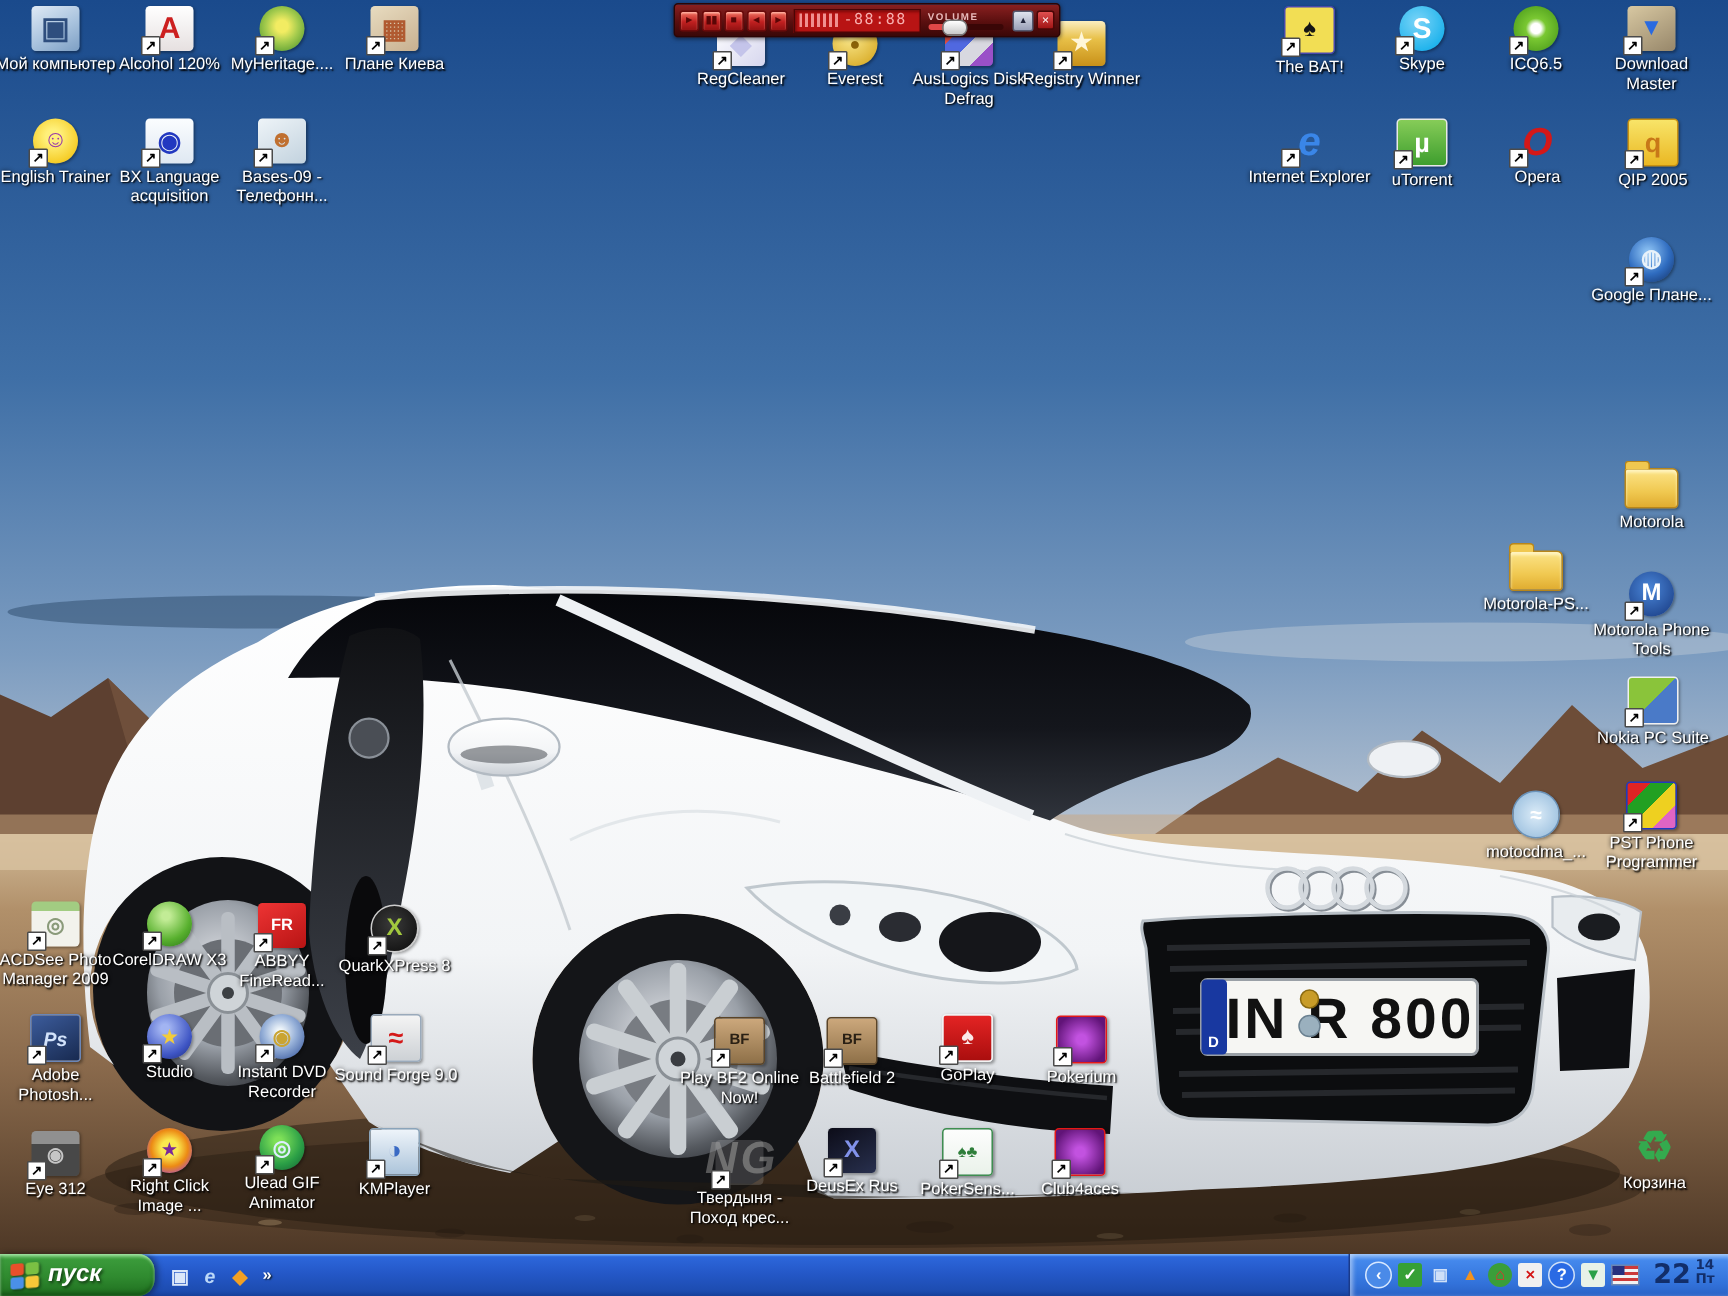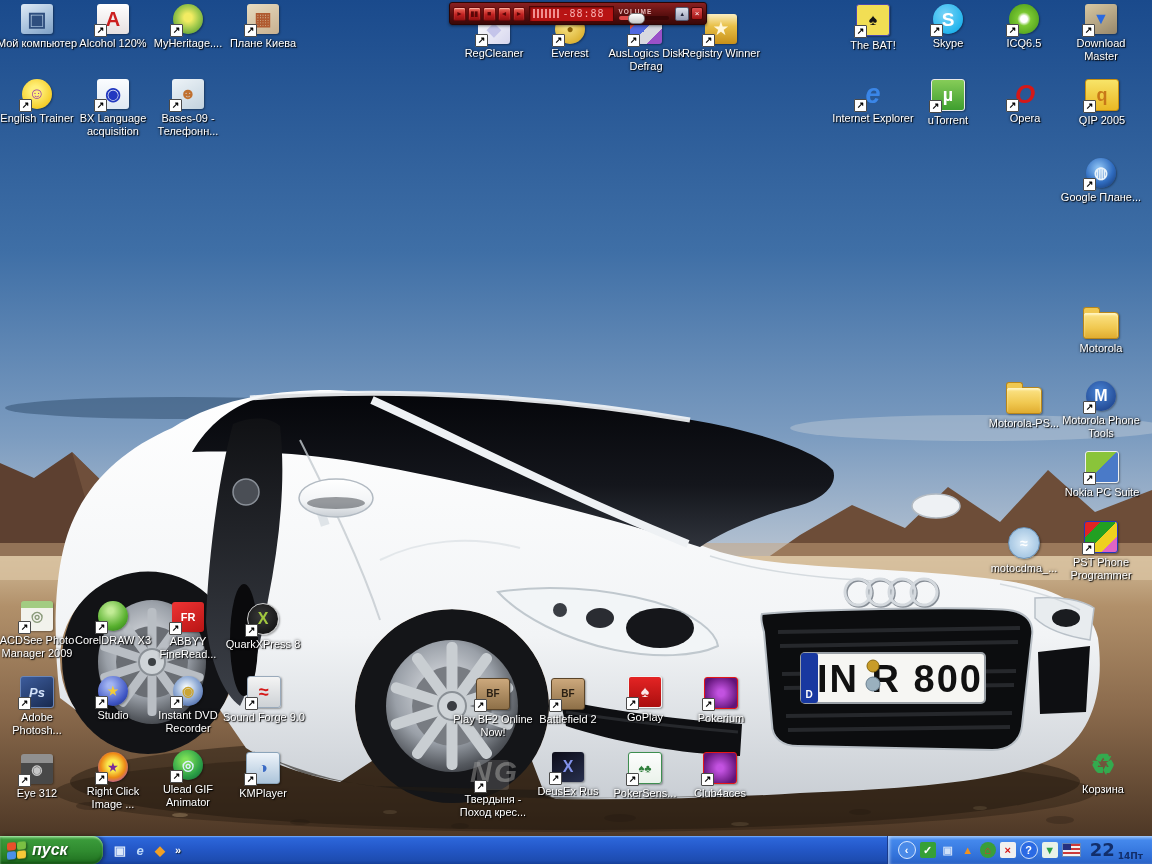--- a/index.html
+++ b/index.html
@@ -76,22 +76,22 @@
   .tray{margin-left:auto;flex:0 0 auto;display:flex;align-items:center;height:28px;gap:4px;padding:0 9px 0 10px;
     background:linear-gradient(180deg,#72acf8 0%,#4488ec 16%,#3272da 70%,#2a62c6 100%);
     border-left:1px solid #1a3a8a;box-shadow:inset 2px 1px 3px rgba(255,255,255,.45);}
   .tray-icon{width:16px;height:16px;display:flex;align-items:center;justify-content:center;
     border-radius:2px;cursor:pointer;line-height:1;}
   .flag-us{width:17px;height:12px;position:relative;border:1px solid #6a86b4;cursor:pointer;
     background:repeating-linear-gradient(180deg,#cc3a3a 0 2px,#f2f2f2 2px 4px);}
   .flag-us::before{content:"";position:absolute;left:0;top:0;width:8px;height:6px;background:#26307e;}
   .clock{display:flex;align-items:flex-start;gap:3px;margin-left:5px;color:#122e6a;cursor:default;}
   .clk-h{font-family:"DejaVu Sans",sans-serif;font-size:18px;font-weight:bold;line-height:20px;}
-  .clk-col{display:flex;flex-direction:row;font-family:"DejaVu Sans",sans-serif;
-    font-size:9px;font-weight:bold;line-height:9px;padding-top:12px;}
+  .clk-col{display:flex;flex-direction:column;font-family:"DejaVu Sans",sans-serif;
+    font-size:9px;font-weight:bold;line-height:9px;padding-top:0;}
 </style>
 </head>
 <body>
 
 <div class="desktop">
 
   <svg class="wallpaper" width="1152" height="836" viewBox="0 0 1152 836">
     <defs>
       <linearGradient id="skyG" x1="0" y1="0" x2="0" y2="1">
         <stop offset="0" stop-color="#1a4a8c"></stop>
@@ -419,21 +419,21 @@
         <div class="di-img circle" style="background: radial-gradient(circle at 42% 35%, rgb(134, 188, 240) 8%, rgb(47, 108, 192) 55%, rgb(22, 53, 108) 95%);">
           <span class="di-glyph" style="color: rgb(232, 242, 250); font-size: 16px;">◍</span>
           <span class="sc-arrow">↗</span>
         </div>
         <div class="di-label">Google Плане...</div>
       </div>
       <div class="di" style="left: 1059px; top: 307px;">
         <div class="di-img folder"></div>
         <div class="di-label">Motorola</div>
       </div>
-      <div class="di" style="left: 982px; top: 382px;">
+      <div class="di" style="left: 982px; top: 362px;">
         <div class="di-img folder"></div>
         <div class="di-label">Motorola-PS...</div>
       </div>
       <div class="di" style="left: 1059px; top: 381px;">
         <div class="di-img circle" style="background: radial-gradient(circle at 45% 38%, rgb(74, 134, 216), rgb(22, 55, 126));">
           <span class="di-glyph" style="color: rgb(255, 255, 255); font-size: 16px;">M</span>
           <span class="sc-arrow">↗</span>
         </div>
         <div class="di-label">Motorola Phone Tools</div>
       </div>

